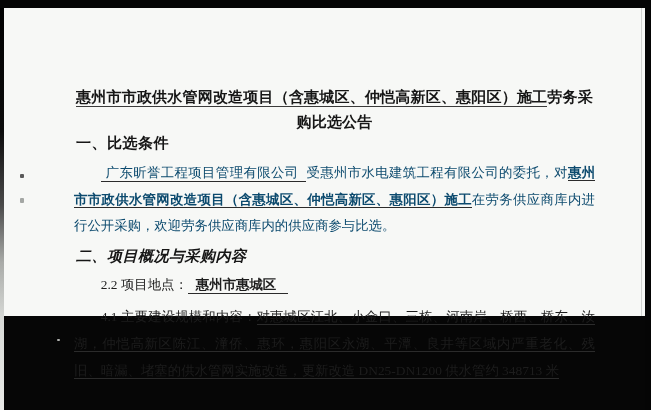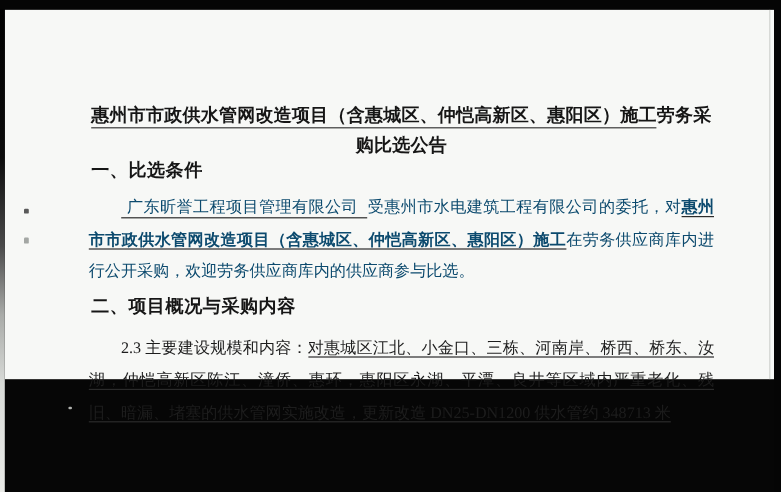--- a/index.html
+++ b/index.html
@@ -43,21 +43,21 @@
     font-size: 15px; font-weight: bold; line-height: 25px;
     letter-spacing: 0.2px; color: #161616;
   }
   .sec-heading {
     position: absolute; left: 2px; margin: 0;
     font-family: "Liberation Sans", "DejaVu Sans", sans-serif;
     font-size: 15px; font-weight: bold; line-height: 20px;
     letter-spacing: 0.5px; color: #161616;
   }
   .sec-heading-1 { top: 125px; }
-  .sec-heading-2 { top: 238px; }
+  .sec-heading-2 { top: 238px; font-style: italic; }
   .body-para {
     position: absolute; left: 0; width: 521px; margin: 0;
     font-size: 13.4px; line-height: 26.6px;
     text-align: justify; text-indent: 2em;
     color: #0c4a6e;
   }
   .para-1 { top: 152px; }
   .items-block { position: absolute; left: 0; top: 263px; width: 521px; }
   .item-line {
     margin: 0; font-size: 13.4px; line-height: 27px;
@@ -91,22 +91,23 @@
 
       <h2 class="sec-heading sec-heading-1">一、比选条件</h2>
 
       <p class="body-para para-1"><span class="u pad-agency">广东昕誉工程项目管理有限公司</span><span>受惠州市水电建筑工程有限公司的委托，对</span><span class="u b">惠州市市政供水管网改造项目（含惠城区、仲恺高新区、惠阳区）施工</span><span>在劳务供应商库内进行公开采购，欢迎劳务供应商库内的供应商参与比选。</span></p>
 
       <h2 class="sec-heading sec-heading-2">二、项目概况与采购内容</h2>
 
       <div class="items-block">
 
 
+        <p class="item-line"><span>2.2 项目地点：</span><span class="u b pad-loc">惠州市惠城区</span></p>
 
-        <p class="item-line item-23"><span>2.3 主要建设规模和内容：</span><span class="u">对惠城区江北、小金口、三栋、河南岸、桥西、桥东、汝湖，仲恺高新区陈江、潼侨、惠环，惠阳区永湖、平潭、良井等区域内严重老化、残旧、暗漏、堵塞的供水管网实施改造，更新改造 DN25-DN1200 供水管约 348713 米</span></p>
+        <p class="item-line item-23"><span>4.1 主要建设规模和内容：</span><span class="u">对惠城区江北、小金口、三栋、河南岸、桥西、桥东、汝湖，仲恺高新区陈江、潼侨、惠环，惠阳区永湖、平潭、良井等区域内严重老化、残旧、暗漏、堵塞的供水管网实施改造，更新改造 DN25-DN1200 供水管约 348713 米</span></p>
 
       </div>
     </div>
 
     <div class="speck speck-1"></div>
     <div class="speck speck-2"></div>
     <div class="speck speck-3"></div>
   </div>
 
   <div class="left-edge-shadow"></div>

